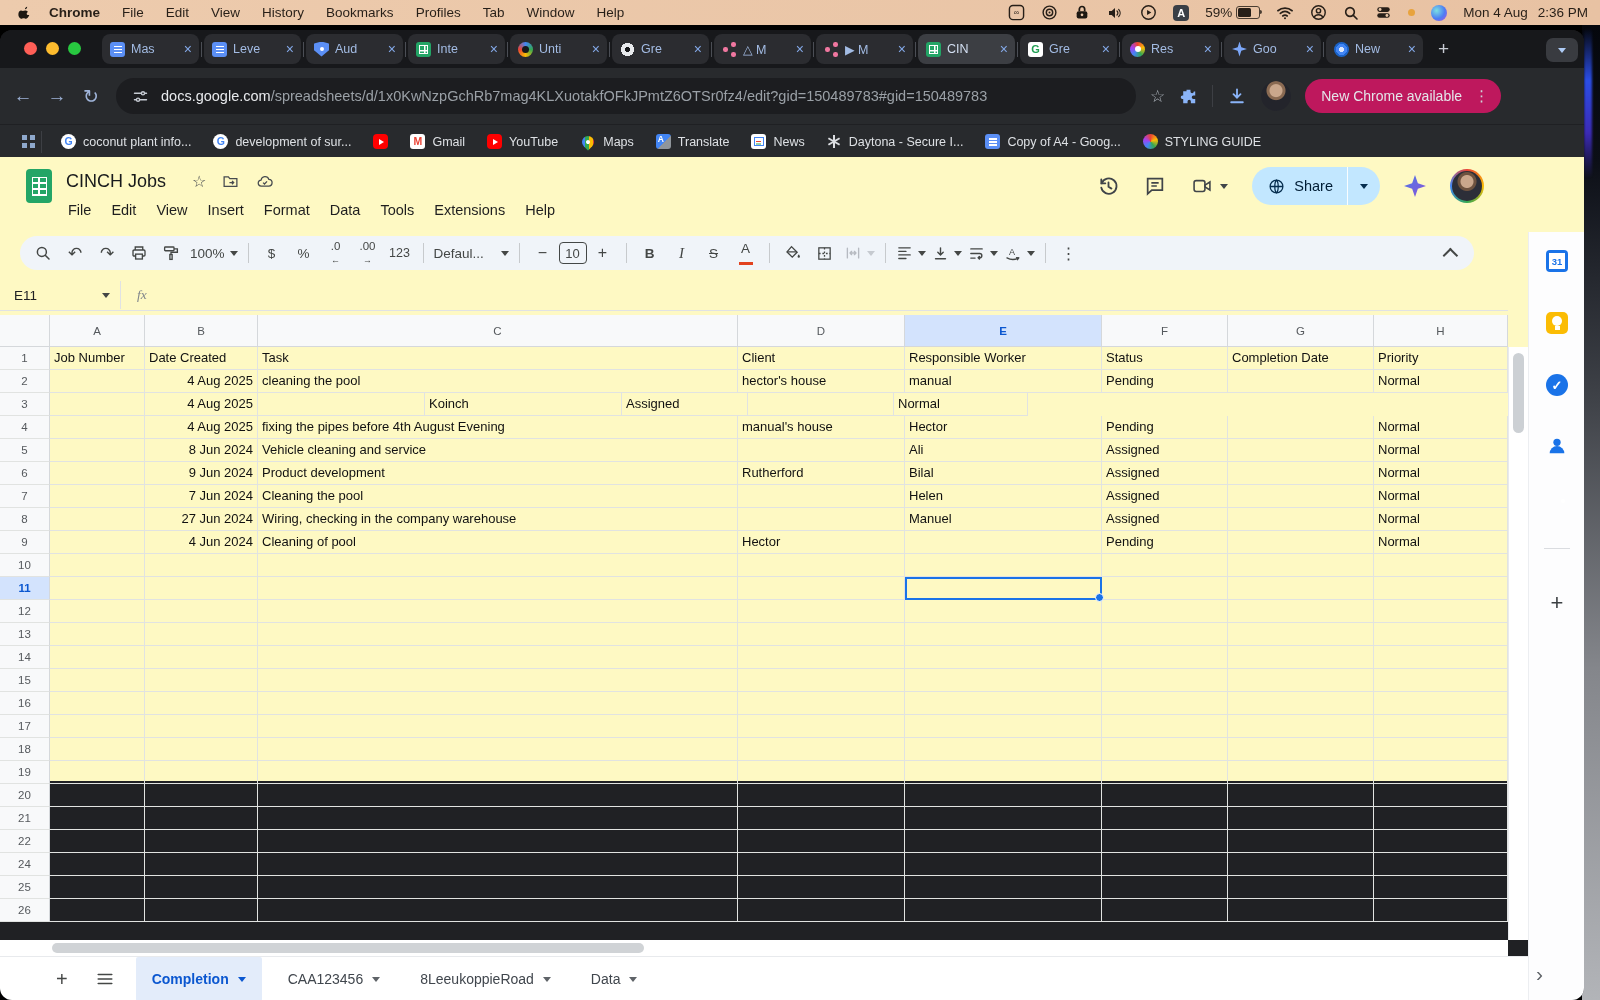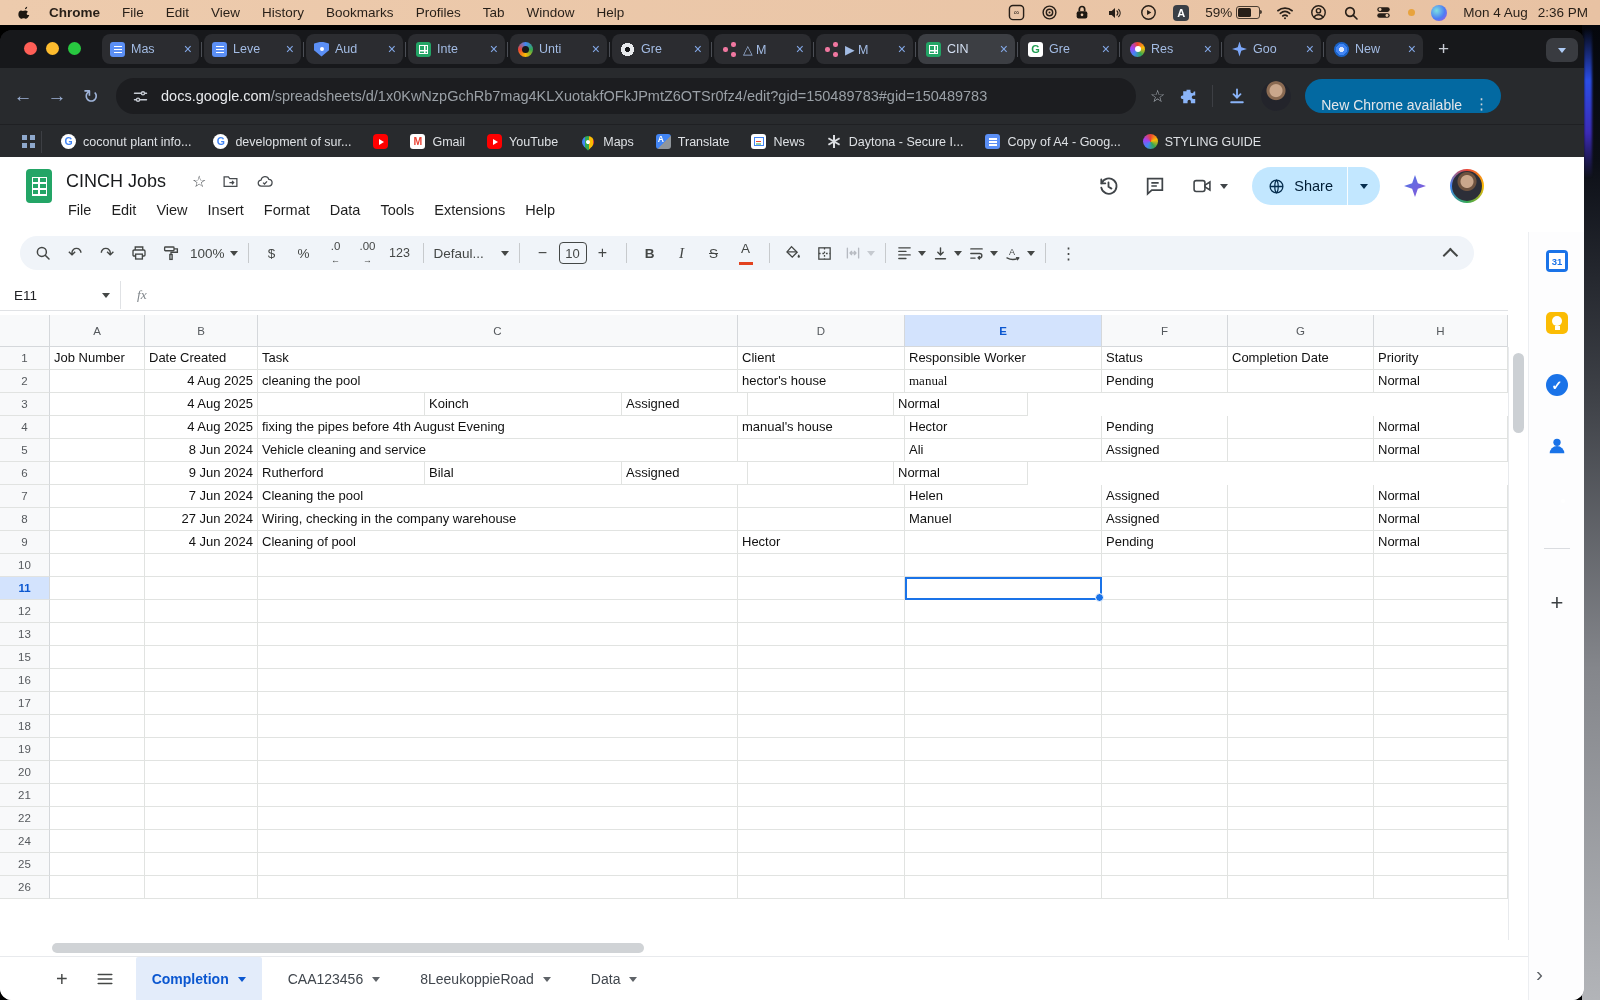--- a/index.html
+++ b/index.html
@@ -44,21 +44,21 @@
 
   
   #navbar{position:absolute;left:0;top:38px;width:100%;height:56px;background:#282a2d;display:flex;align-items:center}
   .navic{color:#9fb4d9;font-size:19px;width:34px;text-align:center}
   #urlpill{width:1020px;height:36px;border-radius:18px;background:#1c1d20;margin-left:8px;display:flex;align-items:center;padding:0 16px;box-sizing:border-box;overflow:hidden}
   #urltext{font-size:14.5px;white-space:nowrap;overflow:hidden}
   #urltext .host{color:#e8eaed}
   #urltext .path{color:#9aa0a6}
   #navright{display:flex;align-items:center;margin-left:14px;gap:14px}
   .vdiv{width:1px;height:22px;background:#3d3f44}
-  #updatechip{display:flex;align-items:flex-end;gap:12px;background:#0369a1;border-radius:17px;height:34px;padding:0 12px 0 16px;color:#e4e6ea;font-size:14px;white-space:nowrap}
+  #updatechip{display:flex;align-items:center;gap:12px;background:#be185d;border-radius:17px;height:34px;padding:0 12px 0 16px;color:#e4e6ea;font-size:14px;white-space:nowrap}
   .dots3{color:#cfd3d9;font-size:15px;letter-spacing:0}
   .avatar-b{width:30px;height:30px;border-radius:50%;background:radial-gradient(circle at 50% 32%,#caa78c 0 6px,#8a6a52 7px 9px,#23242b 10px)}
 
   
   #bmbar{position:absolute;left:0;top:94px;width:100%;height:33px;background:#282a2d;border-top:1px solid #1f2023;display:flex;align-items:center}
   .bm{display:flex;align-items:center;gap:7px;margin:0 11px;white-space:nowrap}
   .bm .bl{font-size:12.5px;color:#dde0e4}
   #appsgrid{width:5px;height:5px;background:#8ea8cc;box-shadow:8px 0 0 #8ea8cc,0 8px 0 #8ea8cc,8px 8px 0 #8ea8cc;margin:0 0 8px 22px}
 
   
@@ -95,21 +95,21 @@
   .fav-news{background:#fff}
   .fav-news::after{content:"";position:absolute;left:2.5px;top:3px;width:8px;height:7px;border:1.6px solid #4285f4}
   .fav-news::before{content:"";position:absolute;left:5px;top:6.5px;width:5px;height:1.5px;background:#ea4335;box-shadow:0 2.5px 0 #34a853;z-index:1}
   .fav-daytona{background:transparent}
   .fav-daytona::before{content:"";position:absolute;left:6.5px;top:1px;width:2px;height:13px;background:#dcdee2;box-shadow:0 0 0 #dcdee2}
   .fav-daytona::after{content:"";position:absolute;left:6.5px;top:1px;width:2px;height:13px;background:#dcdee2;transform:rotate(60deg)}
   .fav-daytona i{position:absolute;left:6.5px;top:1px;width:2px;height:13px;background:#dcdee2;transform:rotate(-60deg)}
   .fav-styling{background:conic-gradient(#ea4335,#fbbc04,#34a853,#4285f4,#a142f4,#ea4335);border-radius:50%}
 
   
-  #page{position:absolute;left:0;top:127px;width:100%;height:843px;background:#ffffff;color:#1f1f1f}
+  #page{position:absolute;left:0;top:127px;width:100%;height:624px;background:#fef9c3;color:#1f1f1f}
   #sheader{position:absolute;left:0;top:0;width:100%;height:76px}
   #slogo{position:absolute;left:26px;top:12px;width:26px;height:34px;border-radius:4px;background:#23a566;display:flex;align-items:center;justify-content:center}
   #slogo .grid4{width:13px;height:17px;display:grid;grid-template:1fr 1fr 1fr/1fr 1fr;gap:1.6px;background:#fff;border:1.6px solid #fff;box-sizing:content-box}
   #slogo .grid4 i{background:#23a566}
   #doctitle{position:absolute;left:66px;top:14px;font-size:18px;color:#181a1c}
   #titleicons{position:absolute;left:192px;top:15px;display:flex;align-items:center;gap:15px;color:#474b4f}
   #smenus{position:absolute;left:58px;top:42px;display:flex;font-size:14.5px;color:#1f1f1f}
   #smenus .mi{padding:3px 10px;border-radius:12px}
   #hdrright{position:absolute;right:100px;top:10px;display:flex;align-items:center;gap:24px;color:#404549}
   #sharebtn{display:flex;align-items:center;height:38px;border-radius:19px;background:#c2e7ff;color:#001d35}
@@ -684,21 +684,21 @@
           <div class="gc" style="width: 126px;">Status</div>
           <div class="gc" style="width: 146px;">Completion Date</div>
           <div class="gc" style="width: 134px;">Priority</div>
         </div>
         <div class="grow">
           <div class="grh">2</div>
           <div class="gc" style="width: 95px;"></div>
           <div class="gc num" style="width: 113px;">4 Aug 2025</div>
           <div class="gc" style="width: 480px;">cleaning the pool</div>
           <div class="gc" style="width: 167px;">hector's house</div>
-          <div class="gc" style="width: 197px; font-family: Liberation Serif, serif;">manual</div>
+          <div class="gc" style="width: 197px;">manual</div>
           <div class="gc" style="width: 126px;">Pending</div>
           <div class="gc" style="width: 146px;"></div>
           <div class="gc" style="width: 134px;">Normal</div>
         </div>
         <div class="grow">
           <div class="grh">3</div>
           <div class="gc" style="width: 95px;"></div>
           <div class="gc num" style="width: 113px;">4 Aug 2025</div>
           <div class="gc" style="width: 167px;"></div>
           <div class="gc" style="width: 197px;">Koinch</div>
@@ -725,20 +725,21 @@
           <div class="gc" style="width: 167px;"></div>
           <div class="gc" style="width: 197px;">Ali</div>
           <div class="gc" style="width: 126px;">Assigned</div>
           <div class="gc" style="width: 146px;"></div>
           <div class="gc" style="width: 134px;">Normal</div>
         </div>
         <div class="grow">
           <div class="grh">6</div>
           <div class="gc" style="width: 95px;"></div>
           <div class="gc num" style="width: 113px;">9 Jun 2024</div>
+          <div class="gc" style="width: 480px;">Product development</div>
           <div class="gc" style="width: 167px;">Rutherford</div>
           <div class="gc" style="width: 197px;">Bilal</div>
           <div class="gc" style="width: 126px;">Assigned</div>
           <div class="gc" style="width: 146px;"></div>
           <div class="gc" style="width: 134px;">Normal</div>
         </div>
         <div class="grow">
           <div class="grh">7</div>
           <div class="gc" style="width: 95px;"></div>
           <div class="gc num" style="width: 113px;">7 Jun 2024</div>
@@ -799,20 +800,31 @@
           <div class="gc num" style="width: 113px;"></div>
           <div class="gc" style="width: 480px;"></div>
           <div class="gc" style="width: 167px;"></div>
           <div class="gc" style="width: 197px;"></div>
           <div class="gc" style="width: 126px;"></div>
           <div class="gc" style="width: 146px;"></div>
           <div class="gc" style="width: 134px;"></div>
         </div>
         <div class="grow">
           <div class="grh">13</div>
+          <div class="gc" style="width: 95px;"></div>
+          <div class="gc num" style="width: 113px;"></div>
+          <div class="gc" style="width: 480px;"></div>
+          <div class="gc" style="width: 167px;"></div>
+          <div class="gc" style="width: 197px;"></div>
+          <div class="gc" style="width: 126px;"></div>
+          <div class="gc" style="width: 146px;"></div>
+          <div class="gc" style="width: 134px;"></div>
+        </div>
+        <div class="grow">
+          <div class="grh">14</div>
           <div class="gc" style="width: 95px;"></div>
           <div class="gc num" style="width: 113px;"></div>
           <div class="gc" style="width: 480px;"></div>
           <div class="gc" style="width: 167px;"></div>
           <div class="gc" style="width: 197px;"></div>
           <div class="gc" style="width: 126px;"></div>
           <div class="gc" style="width: 146px;"></div>
           <div class="gc" style="width: 134px;"></div>
         </div>
         <div class="grow">

